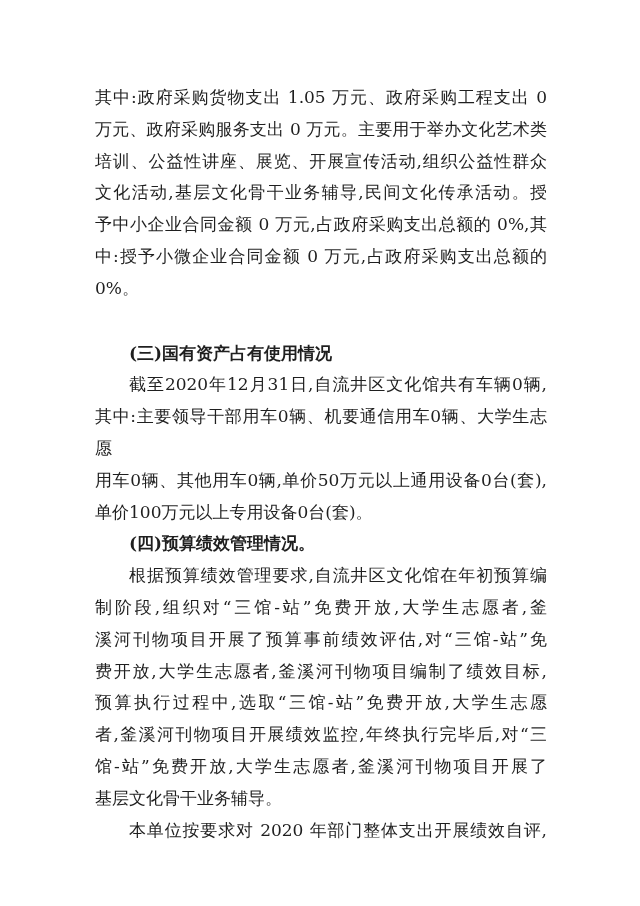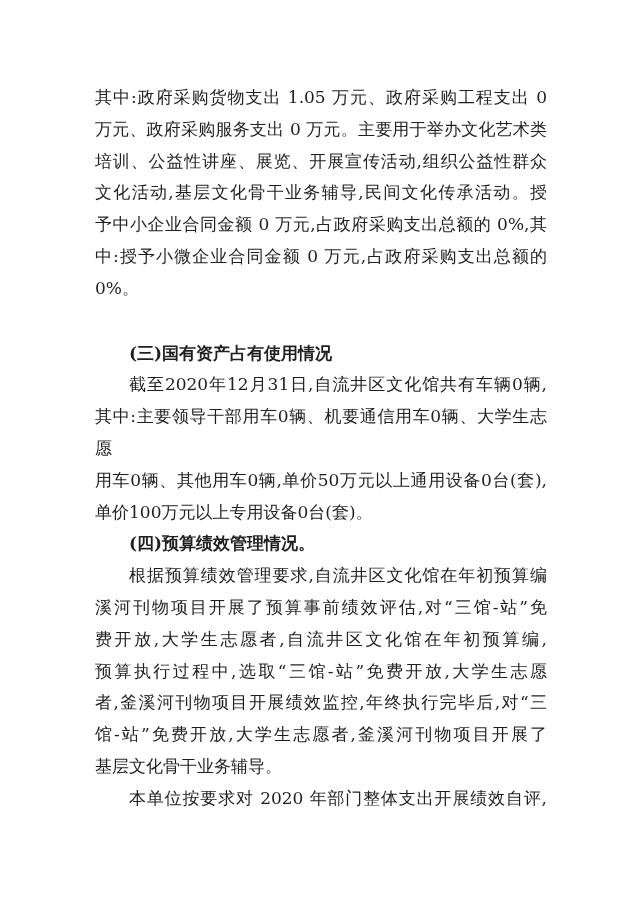--- a/index.html
+++ b/index.html
@@ -63,22 +63,23 @@
         <div class="tline tindent">截至2020年12月31日,自流井区文化馆共有车辆0辆,</div>
         <div class="tline">其中:主要领导干部用车0辆、机要通信用车0辆、大学生志愿</div>
         <div class="tline">用车0辆、其他用车0辆,单价50万元以上通用设备0台(套),</div>
         <div class="tline tlast">单价100万元以上专用设备0台(套)。</div>
       </div>
 
     <h2 class="heading">(四)预算绩效管理情况。</h2>
 
     <div class="para">
         <div class="tline tindent">根据预算绩效管理要求,自流井区文化馆在年初预算编</div>
+        <div class="tline">制阶段,组织对“三馆-站”免费开放,大学生志愿者,釜</div>
         <div class="tline">溪河刊物项目开展了预算事前绩效评估,对“三馆-站”免</div>
-        <div class="tline">费开放,大学生志愿者,自流井区文化馆在年初预算编,</div>
+        <div class="tline">费开放,大学生志愿者,釜溪河刊物项目编制了绩效目标,</div>
         <div class="tline">预算执行过程中,选取“三馆-站”免费开放,大学生志愿</div>
         <div class="tline">者,釜溪河刊物项目开展绩效监控,年终执行完毕后,对“三</div>
         <div class="tline">馆-站”免费开放,大学生志愿者,釜溪河刊物项目开展了</div>
         <div class="tline tlast">基层文化骨干业务辅导。</div>
       </div>
 
     <div class="para">
         <div class="tline tindent">本单位按要求对 2020 年部门整体支出开展绩效自评,</div>
       </div>
 

